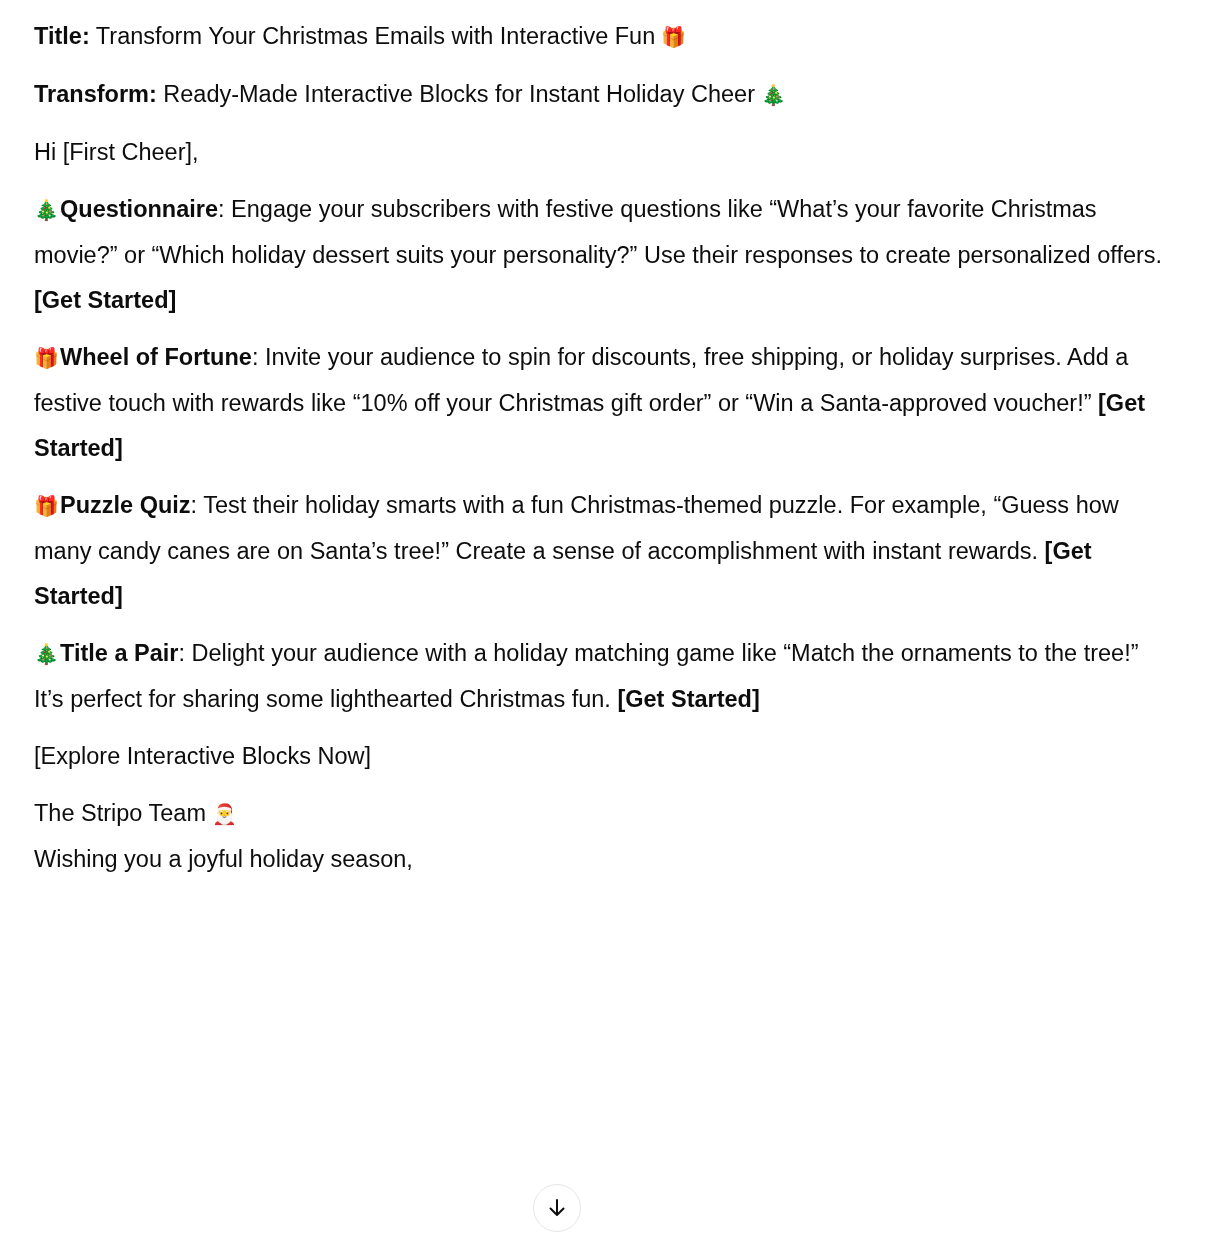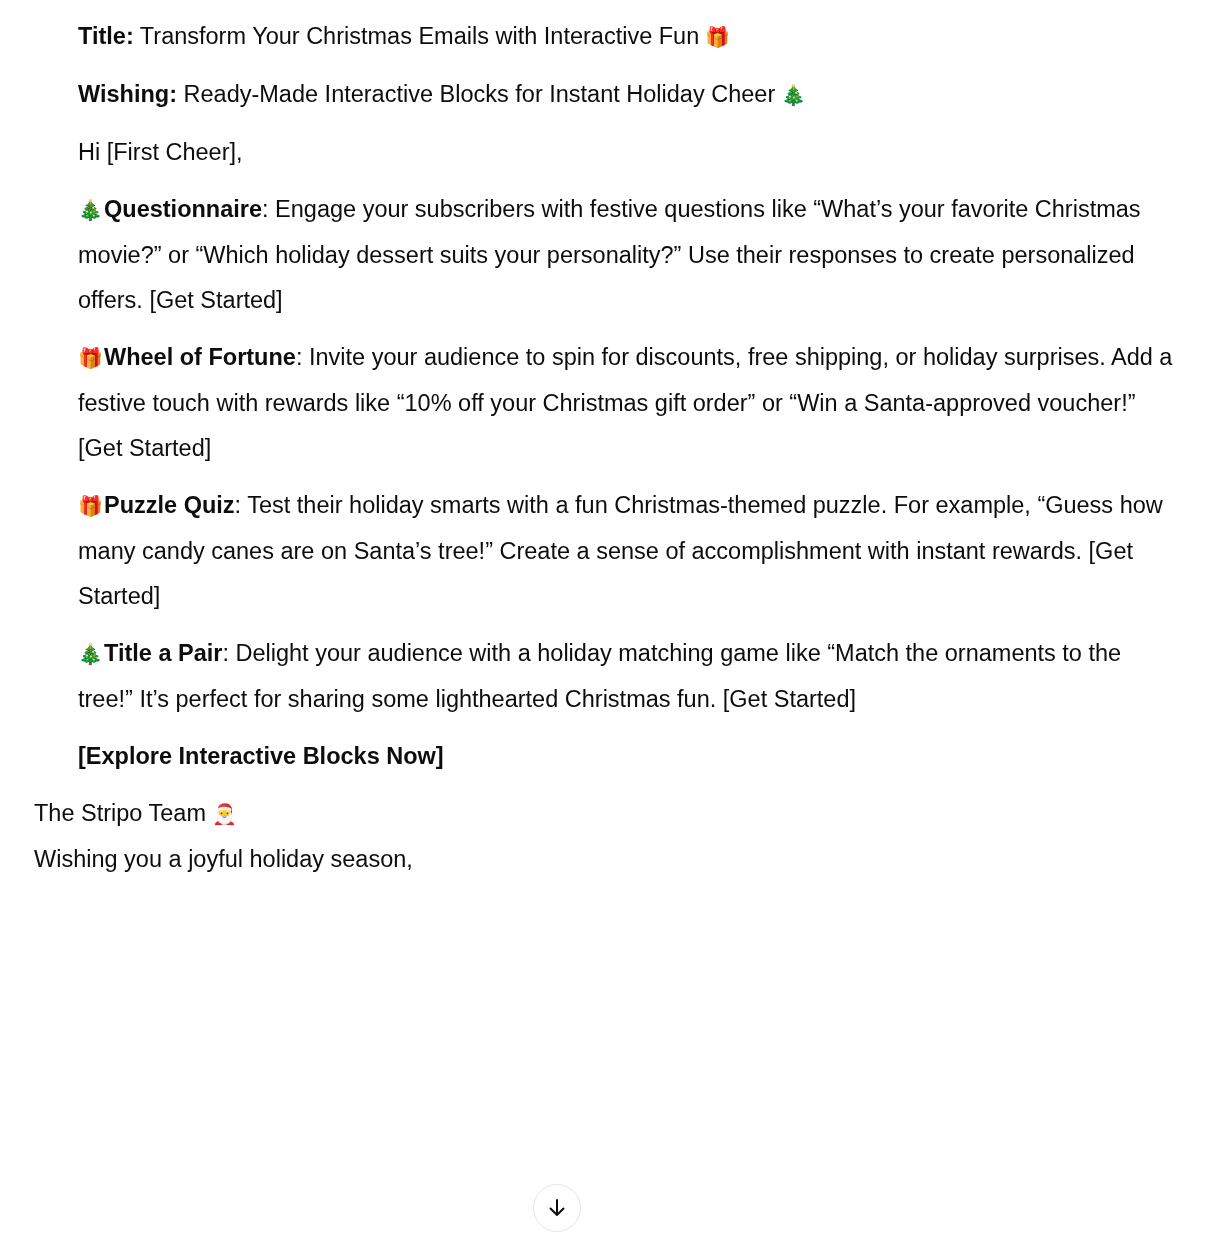--- a/index.html
+++ b/index.html
@@ -4,41 +4,41 @@
 <style>
   html, body { margin: 0; padding: 0; background: #ffffff; }
   body {
     width: 1206px; height: 1248px; position: relative; overflow: hidden;
     font-family: "Liberation Sans", "DejaVu Sans", sans-serif;
     color: #0d0d0d;
     font-size: 23.5px;
   }
   .content { position: absolute; left: 34px; top: 14px; width: 1140px; }
   p { margin: 0; line-height: 45px; }
-  .gap { margin-bottom: 12px; margin-left: 44px; }
+  .gap { margin-bottom: 12px; }
   .tight { margin-bottom: 0; }
   b { font-weight: 700; }
   .emoji { font-family: "DejaVu Sans", sans-serif; font-size: 20px; display: inline-block; width: 26px; }
-  .cta { font-weight: 400; }
-  .link-plain { font-weight: 700; }
+  .cta { font-weight: 700; }
+  .link-plain { font-weight: 400; }
   .scroll-btn {
     position: absolute; left: 533px; top: 1184px; width: 48px; height: 48px;
     border-radius: 50%; border: 1px solid #e6e6e6; background: #fff;
     display: flex; align-items: center; justify-content: center; box-sizing: border-box;
   }
 </style>
 </head>
 <body>
 
 <div class="content">
   <p class="gap">
     <b>Title:</b><span> Transform Your Christmas Emails with Interactive Fun </span><span class="emoji">🎁</span>
   </p>
   <p class="gap">
-    <b>Wishing:</b><span> Ready-Made Interactive Blocks for Instant Holiday Cheer </span><span class="emoji">🎄</span>
+    <b>Transform:</b><span> Ready-Made Interactive Blocks for Instant Holiday Cheer </span><span class="emoji">🎄</span>
   </p>
   <p class="gap">Hi [First Cheer],</p>
 
   <p class="gap">
     <span class="emoji">🎄</span><b>Questionnaire</b><span>: Engage your subscribers with festive questions like “What’s your favorite Christmas movie?” or “Which holiday dessert suits your personality?” Use their responses to create personalized offers. </span><span class="cta">[Get Started]</span>
   </p>
   <p class="gap">
     <span class="emoji">🎁</span><b>Wheel of Fortune</b><span>: Invite your audience to spin for discounts, free shipping, or holiday surprises. Add a festive touch with rewards like “10% off your Christmas gift order” or “Win a Santa-approved voucher!” </span><span class="cta">[Get Started]</span>
   </p>
   <p class="gap">

